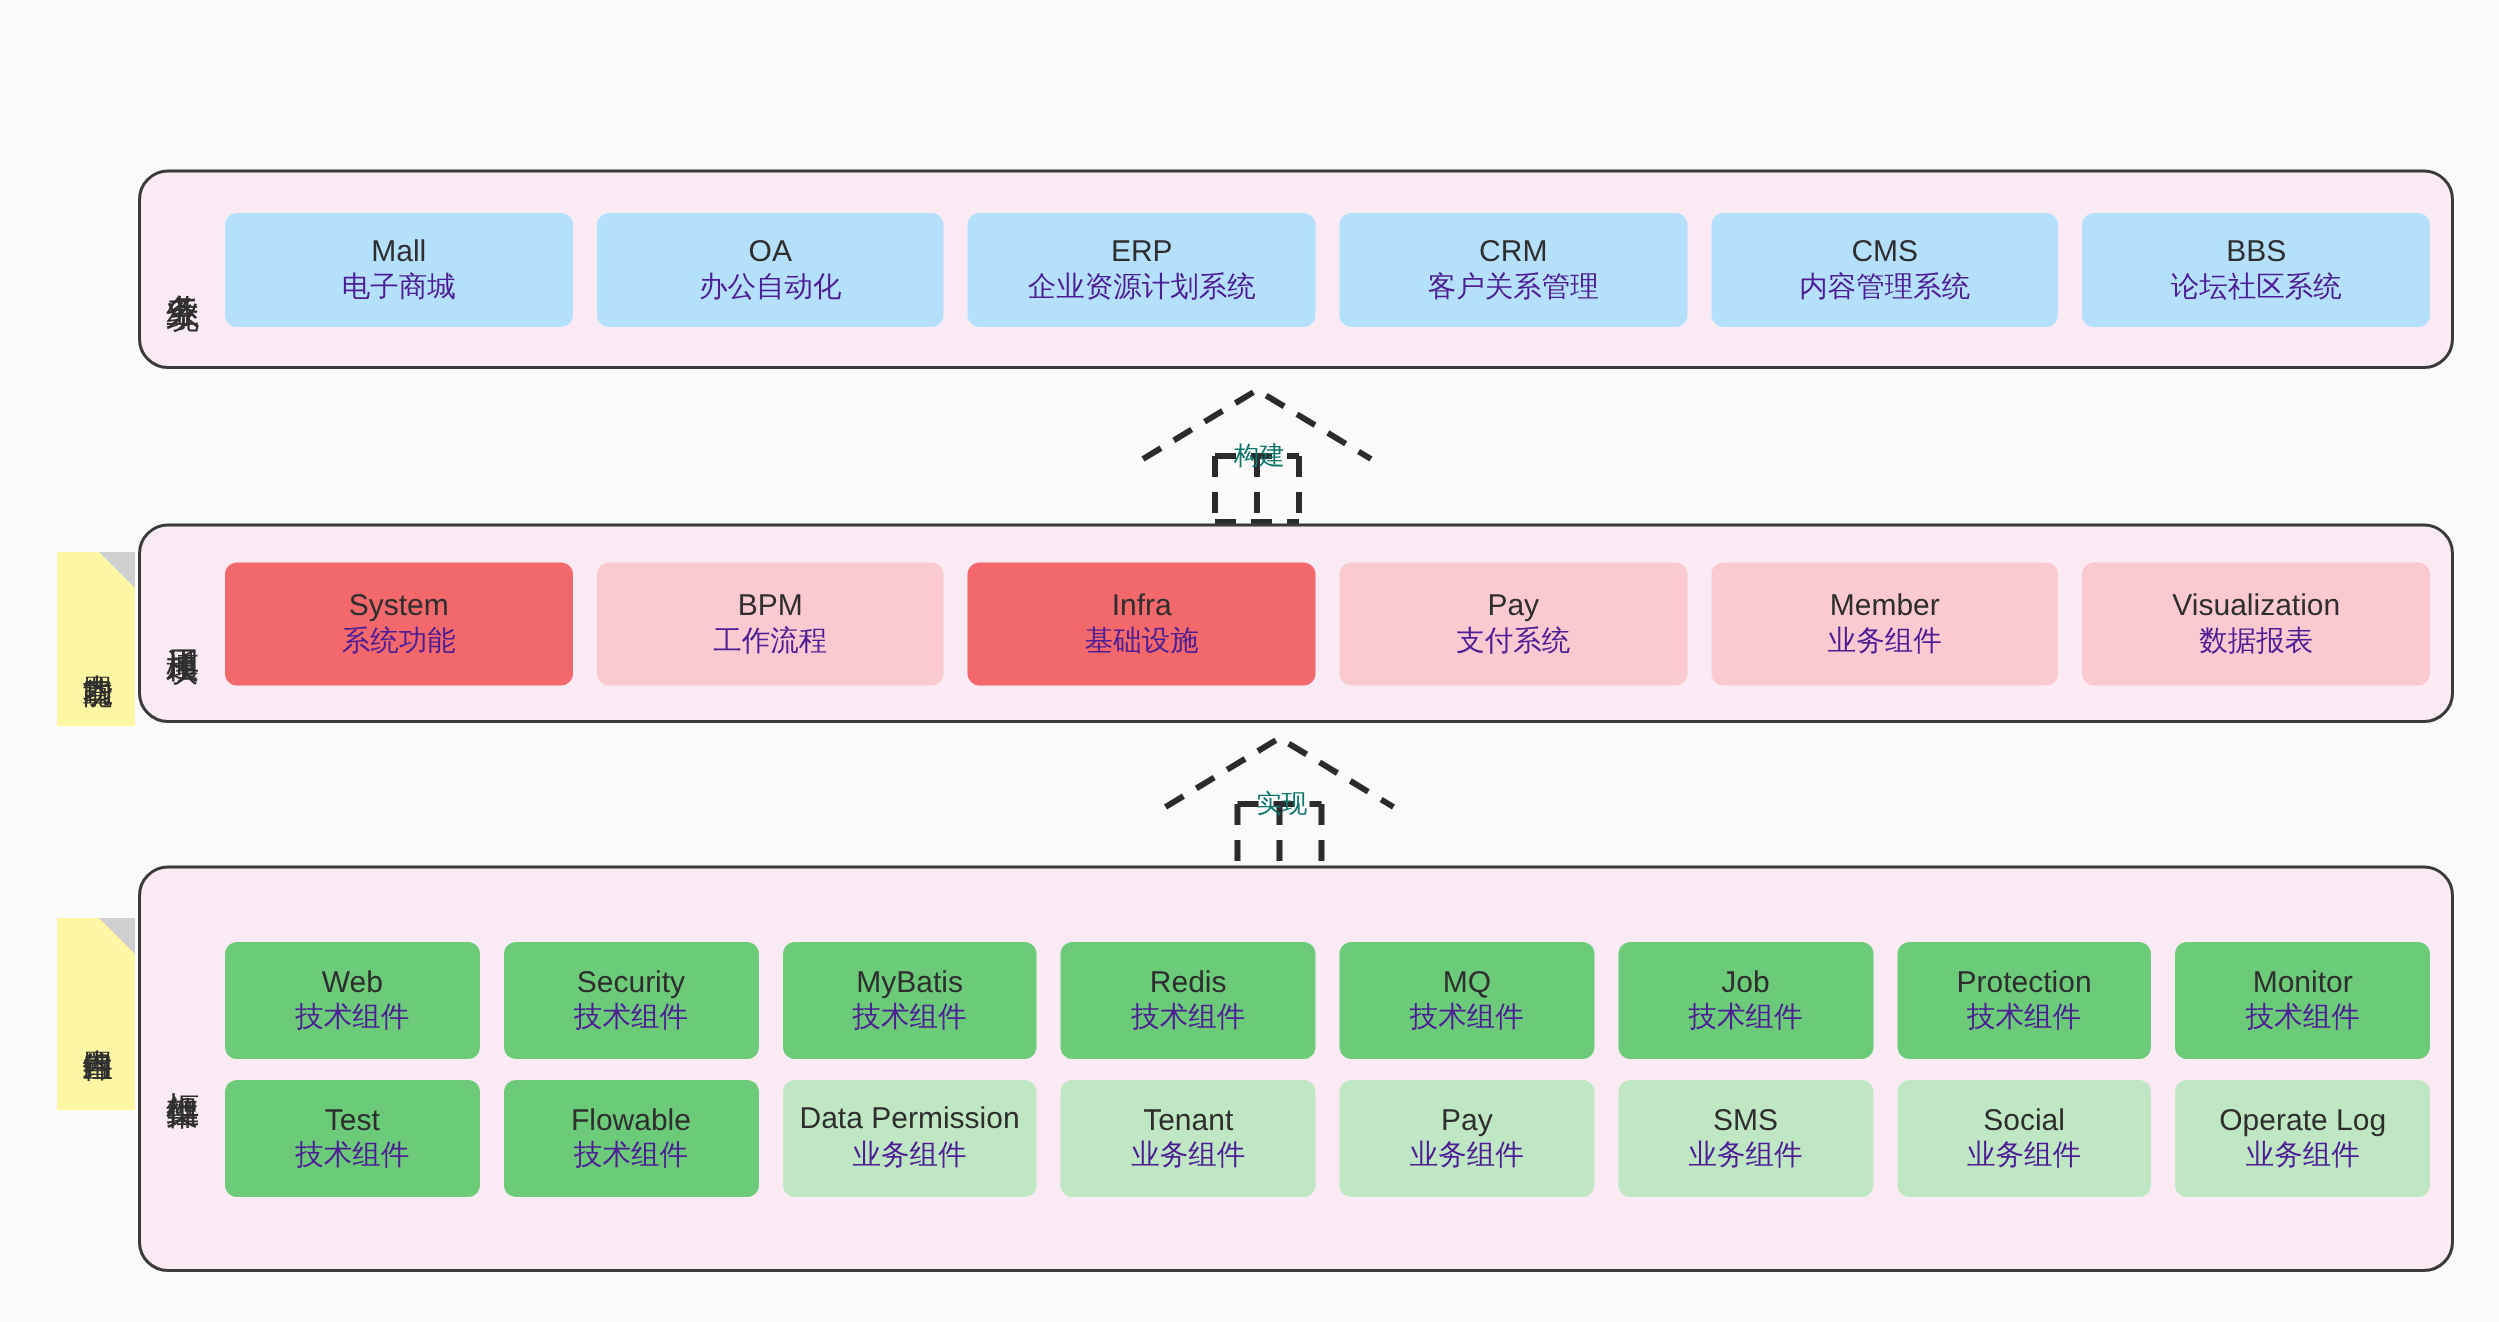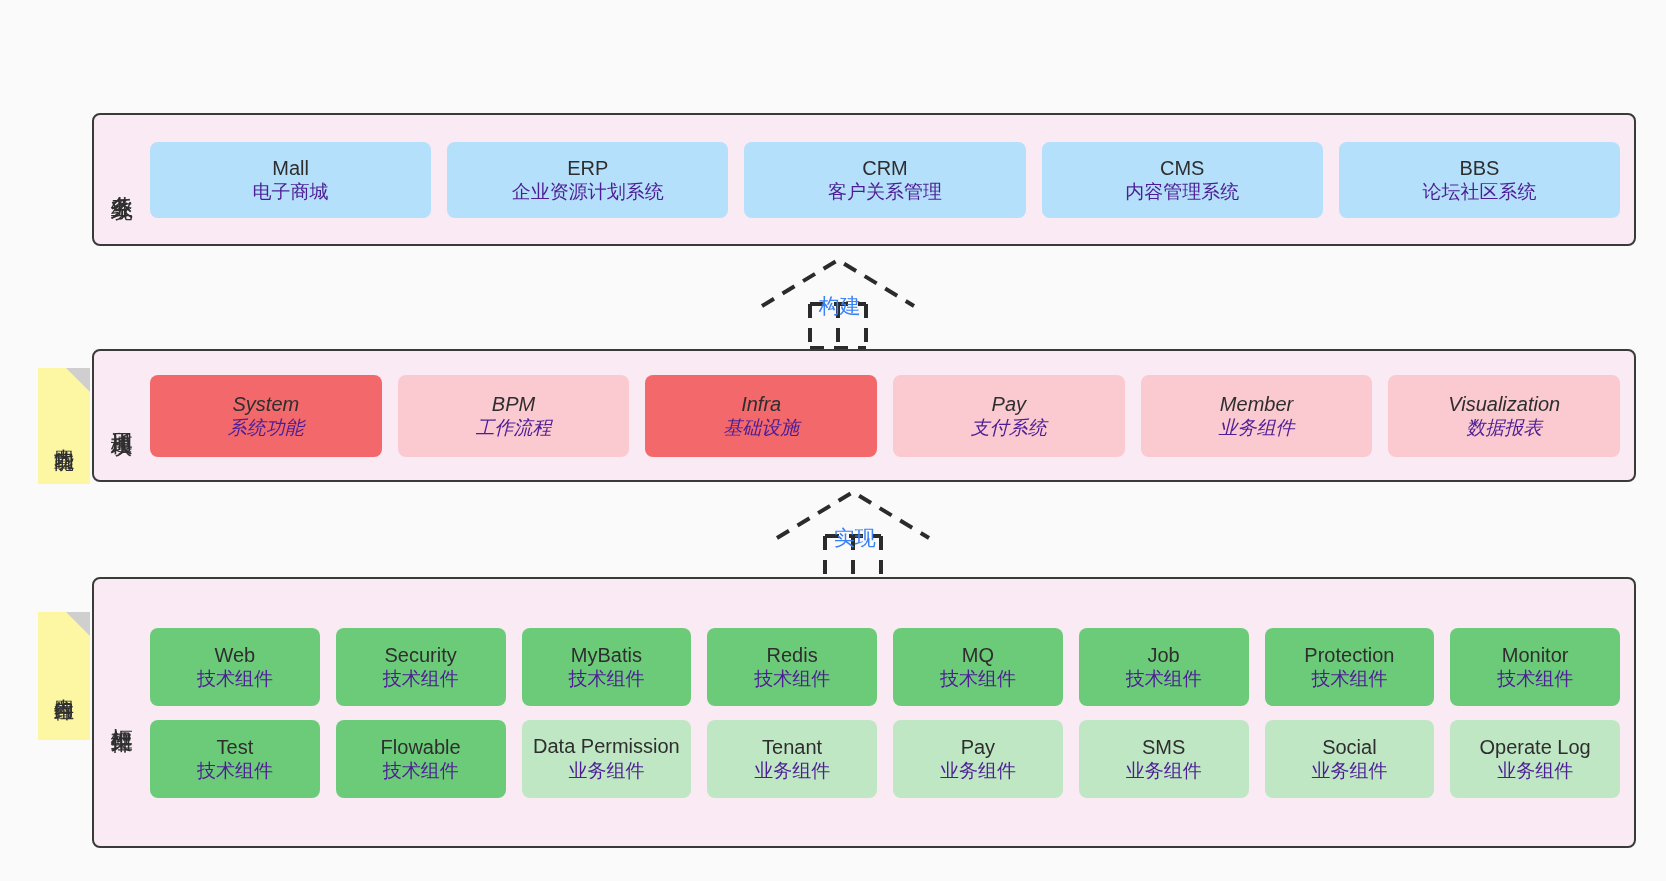--- a/index.html
+++ b/index.html
@@ -21,21 +21,21 @@
     left: 0; top: 0;
     width: 1666px;
     height: 881px;
   }
 
   
   .panel {
     position: absolute;
     background: #f9eaf4;
     border: 2.5px solid #3a3a3a;
-    border-radius: 8px;
+    border-radius: 20px;
     box-sizing: border-box;
     display: flex;
     flex-direction: row;
     align-items: stretch;
   }
   .panel-label {
     flex: 0 0 auto;
     width: 56px;
     display: flex;
     align-items: center;
@@ -85,21 +85,21 @@
   .c-green      { background: #6ccb79; }
   .c-lightgreen { background: #bfe7c4; }
 
   
   #panel-business   { left: 92px;  top: 113px; width: 1544px; height: 133px; }
   #panel-common     { left: 92px;  top: 349px; width: 1544px; height: 133px; }
   #panel-framework  { left: 92px;  top: 577px; width: 1544px; height: 271px; }
 
   #panel-business  .panel-body { padding-left: 0; }
   #panel-business  .row { height: 76px; }
-  #panel-common    .row { height: 82px; font-style: italic; }
+  #panel-common    .row { height: 82px; }
   #panel-framework .row { height: 78px; }
 
   
   .sticky {
     position: absolute;
     width: 52px;
     background: #fdf7a3;
     color: #2f2f2f;
     font-size: 20px;
     line-height: 1.16;
@@ -129,41 +129,45 @@
     position: absolute;
     width: 180px;
     height: 96px;
   }
   .connector svg { display: block; }
   .connector .conn-label {
     position: absolute;
     left: 50%;
     top: 38px;
     transform: translateX(-46%);
-    font-size: 21px;
-    color: #3b82f6;
+    font-size: 17px;
+    color: #0f766e;
     background: transparent;
     padding: 0 2px;
     white-space: nowrap;
   }
   #connector-build   { left: 748px; top: 254px; }
   #connector-realize { left: 763px; top: 486px; text-decoration: underline; }
 </style>
 </head>
 <body>
 
 <div id="diagram">
 
   <div class="panel" id="panel-business">
     <div class="panel-label">业务系统</div>
     <div class="panel-body">
       <div class="row">
         <div class="card c-blue">
           <span class="t1">Mall</span>
           <span class="t2">电子商城</span>
+        </div>
+        <div class="card c-blue">
+          <span class="t1">OA</span>
+          <span class="t2">办公自动化</span>
         </div>
         <div class="card c-blue">
           <span class="t1">ERP</span>
           <span class="t2">企业资源计划系统</span>
         </div>
         <div class="card c-blue">
           <span class="t1">CRM</span>
           <span class="t2">客户关系管理</span>
         </div>
         <div class="card c-blue">

